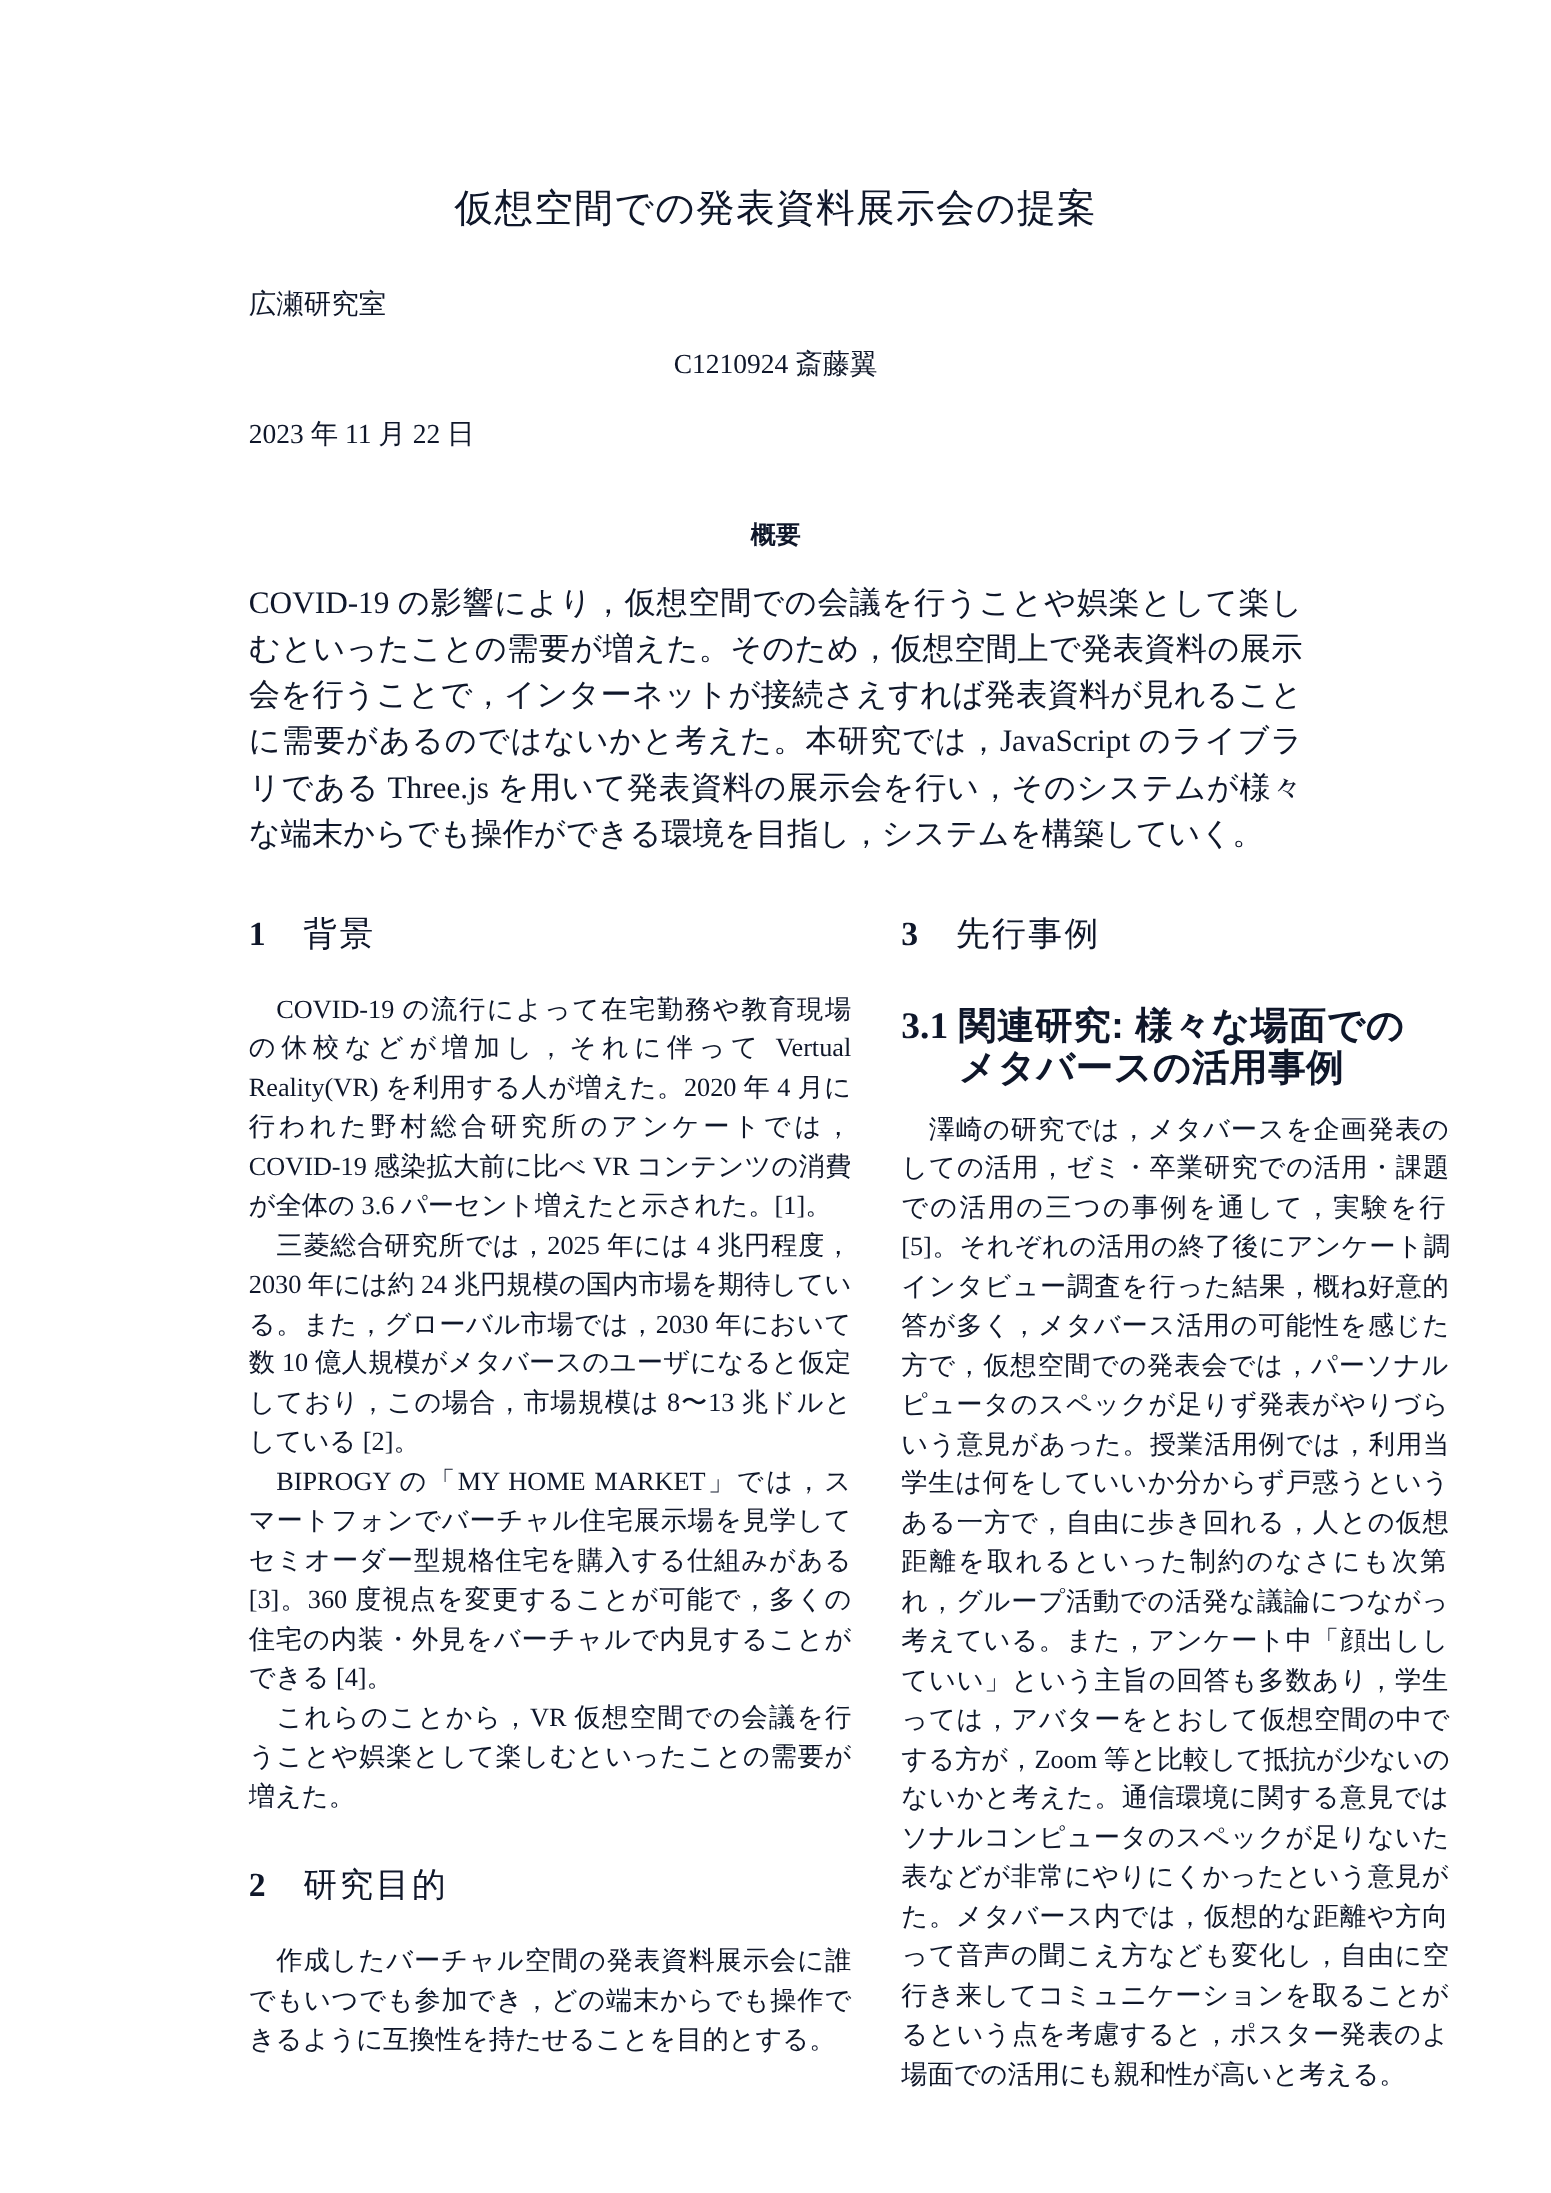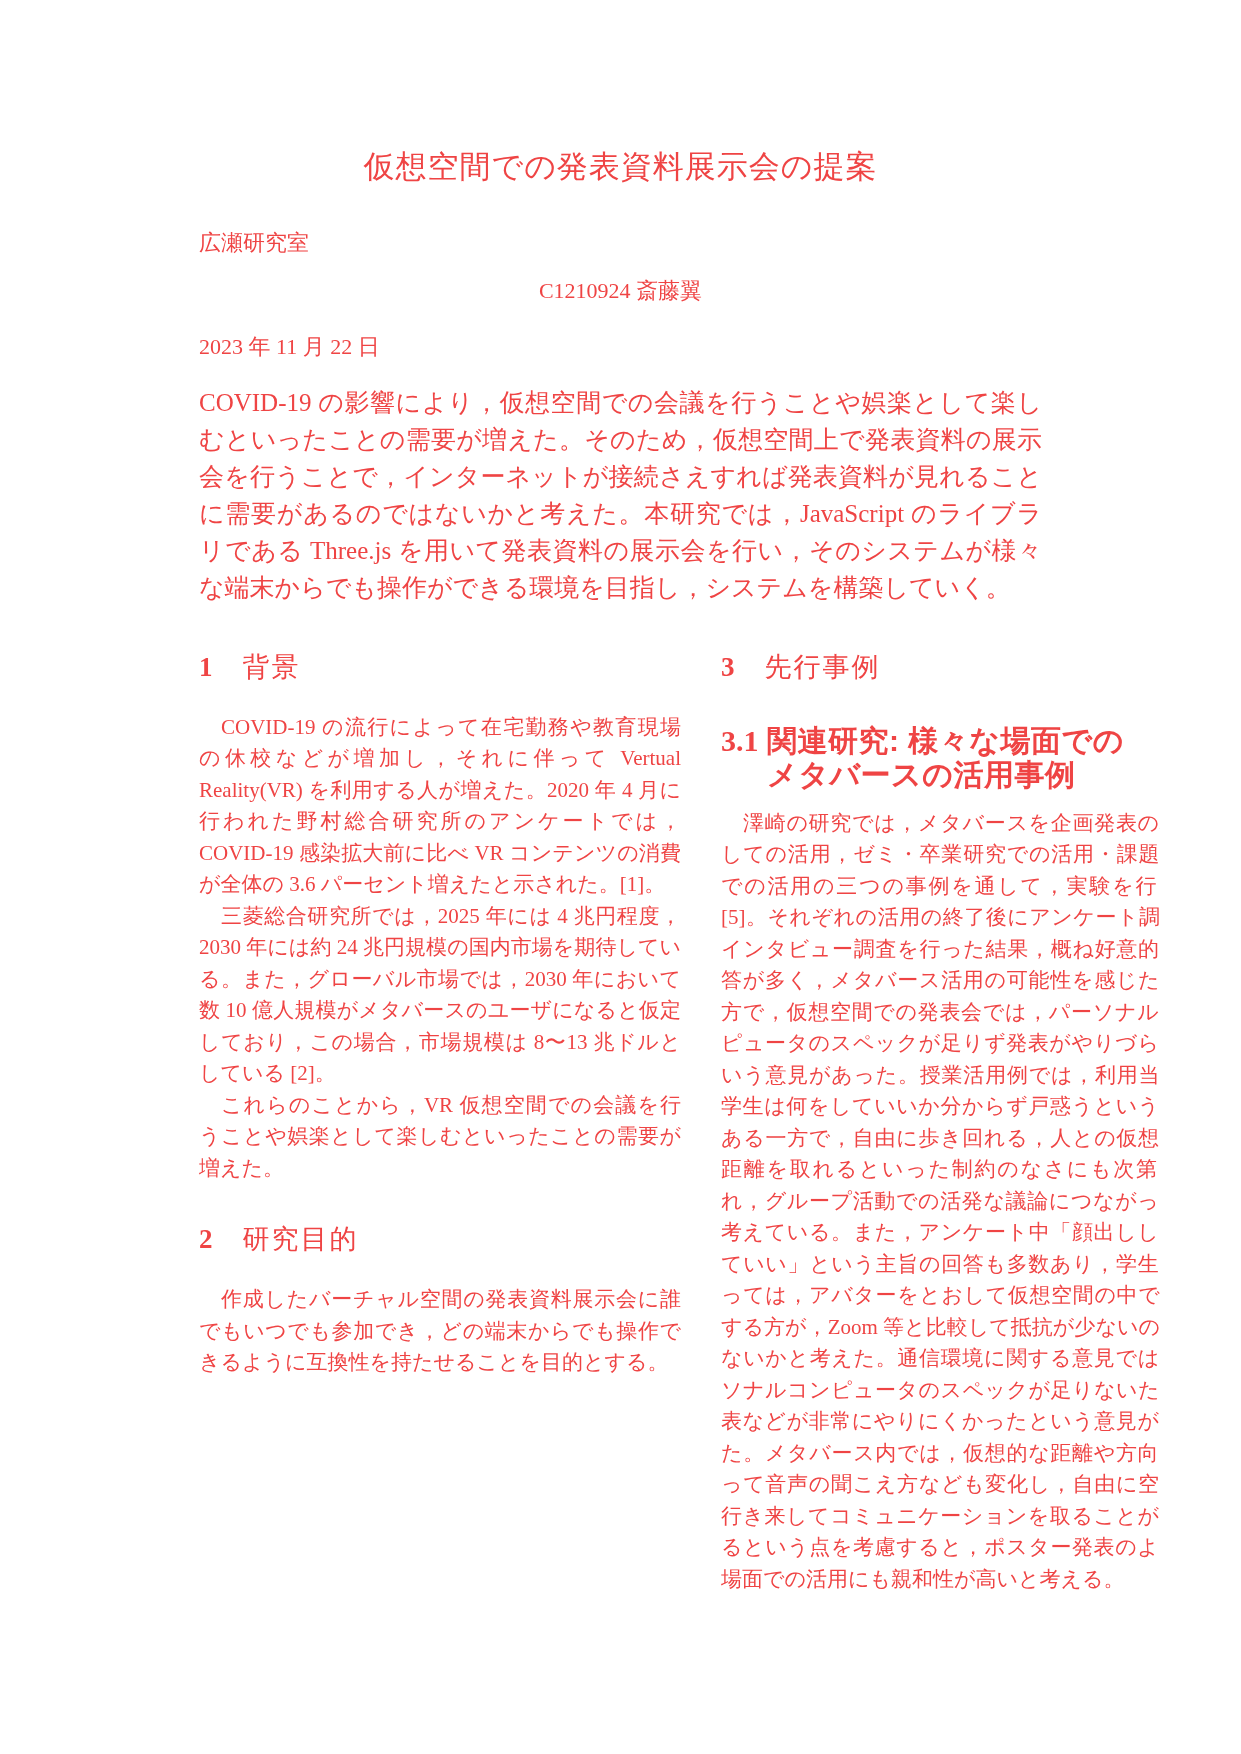--- a/index.html
+++ b/index.html
@@ -6,21 +6,21 @@
     margin: 0;
     padding: 0;
     background: #ffffff;
   }
   .page {
     position: relative;
     width: 1079px;
     height: 1754px;
     margin: 0 auto;
     background: #ffffff;
-    color: #ef4444;
+    color: #0f172a;
     box-sizing: border-box;
     padding: 0 118px;
     overflow: hidden;
     font-family: "Liberation Serif", "DejaVu Serif", serif;
   }
   
   .title {
     margin: 146px 0 0 0;
     text-align: center;
     font-size: 31px;
@@ -130,32 +130,34 @@
 <body>
 
 <div class="page">
 
   <h1 class="title">仮想空間での発表資料展示会の提案</h1>
 
   <div class="affiliation">広瀬研究室</div>
   <div class="author">C1210924 斎藤翼</div>
   <div class="date">2023 年 11 月 22 日</div>
 
+  <div class="abstract-heading">概要</div>
   <p class="abstract-body">COVID-19 の影響により，仮想空間での会議を行うことや娯楽として楽しむといったことの需要が増えた。そのため，仮想空間上で発表資料の展示会を行うことで，インターネットが接続さえすれば発表資料が見れることに需要があるのではないかと考えた。本研究では，JavaScript のライブラリである Three.js を用いて発表資料の展示会を行い，そのシステムが様々な端末からでも操作ができる環境を目指し，システムを構築していく。</p>
 
   <div class="columns">
 
     <div class="col">
 
       <h2 class="sec-heading">
         <span class="sec-num">1</span>
         <span class="sec-title">背景</span>
       </h2>
       <p class="first-after-heading">COVID-19 の流行によって在宅勤務や教育現場の休校などが増加し，それに伴って Vertual Reality(VR) を利用する人が増えた。2020 年 4 月に行われた野村総合研究所のアンケートでは，COVID-19 感染拡大前に比べ VR コンテンツの消費が全体の 3.6 パーセント増えたと示された。[1]。</p>
       <p>三菱総合研究所では，2025 年には 4 兆円程度，2030 年には約 24 兆円規模の国内市場を期待している。また，グローバル市場では，2030 年において数 10 億人規模がメタバースのユーザになると仮定しており，この場合，市場規模は 8〜13 兆ドルとしている [2]。</p>
+      <p>BIPROGY の「MY HOME MARKET」では，スマートフォンでバーチャル住宅展示場を見学してセミオーダー型規格住宅を購入する仕組みがある [3]。360 度視点を変更することが可能で，多くの住宅の内装・外見をバーチャルで内見することができる [4]。</p>
       <p>これらのことから，VR 仮想空間での会議を行うことや娯楽として楽しむといったことの需要が増えた。</p>
 
       <h2 class="sec-heading second">
         <span class="sec-num">2</span>
         <span class="sec-title">研究目的</span>
       </h2>
       <p class="first-after-heading">作成したバーチャル空間の発表資料展示会に誰でもいつでも参加でき，どの端末からでも操作できるように互換性を持たせることを目的とする。</p>
 
     </div>
 

